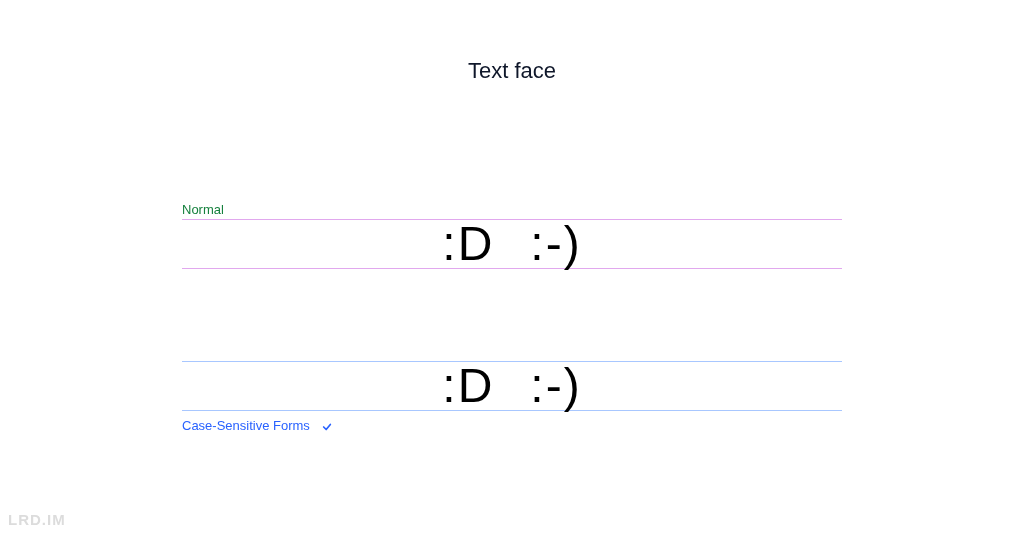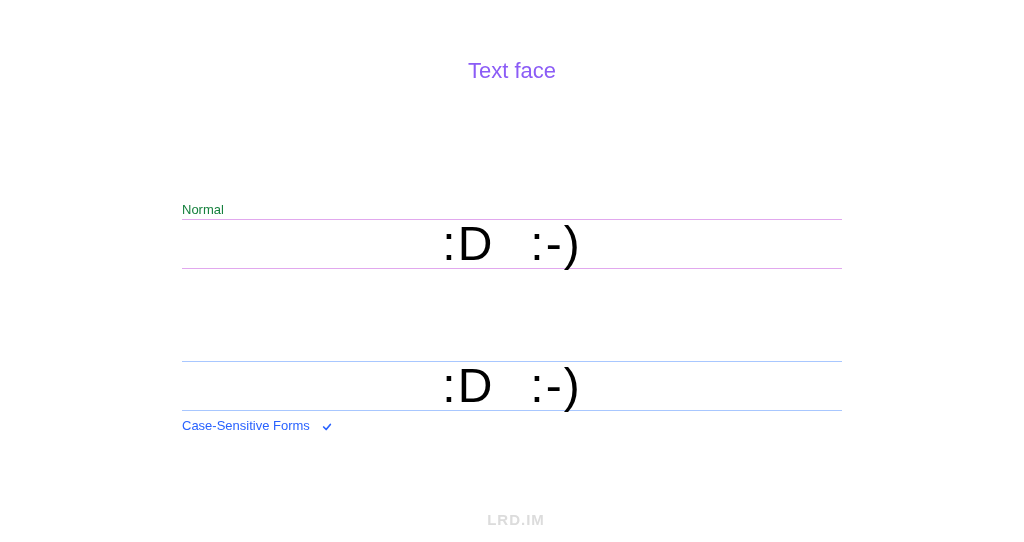--- a/index.html
+++ b/index.html
@@ -8,21 +8,21 @@
       height: 542px;
       background: #ffffff;
       font-family: -apple-system, BlinkMacSystemFont, "Helvetica Neue", Arial, sans-serif;
       position: relative;
       overflow: hidden;
     }
     .title {
       text-align: center;
       font-size: 22px;
       font-weight: 400;
-      color: #8b5cf6;
+      color: #0f172a;
       padding-top: 58px;
     }
     .content {
       margin: 0 182px;
       position: relative;
     }
     .section {
       position: relative;
     }
     .section-label {
@@ -62,21 +62,20 @@
       font-feature-settings: normal;
     }
     .emoji-case {
       font-feature-settings: "case" on;
     }
     .watermark {
       position: absolute;
       bottom: 14px;
       left: 0;
       right: 0;
-      text-align: center;
       font-size: 15px;
       font-weight: 600;
       color: #dcdcdc;
       letter-spacing: 1px;
       padding-left: 8px;
     }
     .check-icon {
       display: inline-block;
     }
     .check-icon svg {

